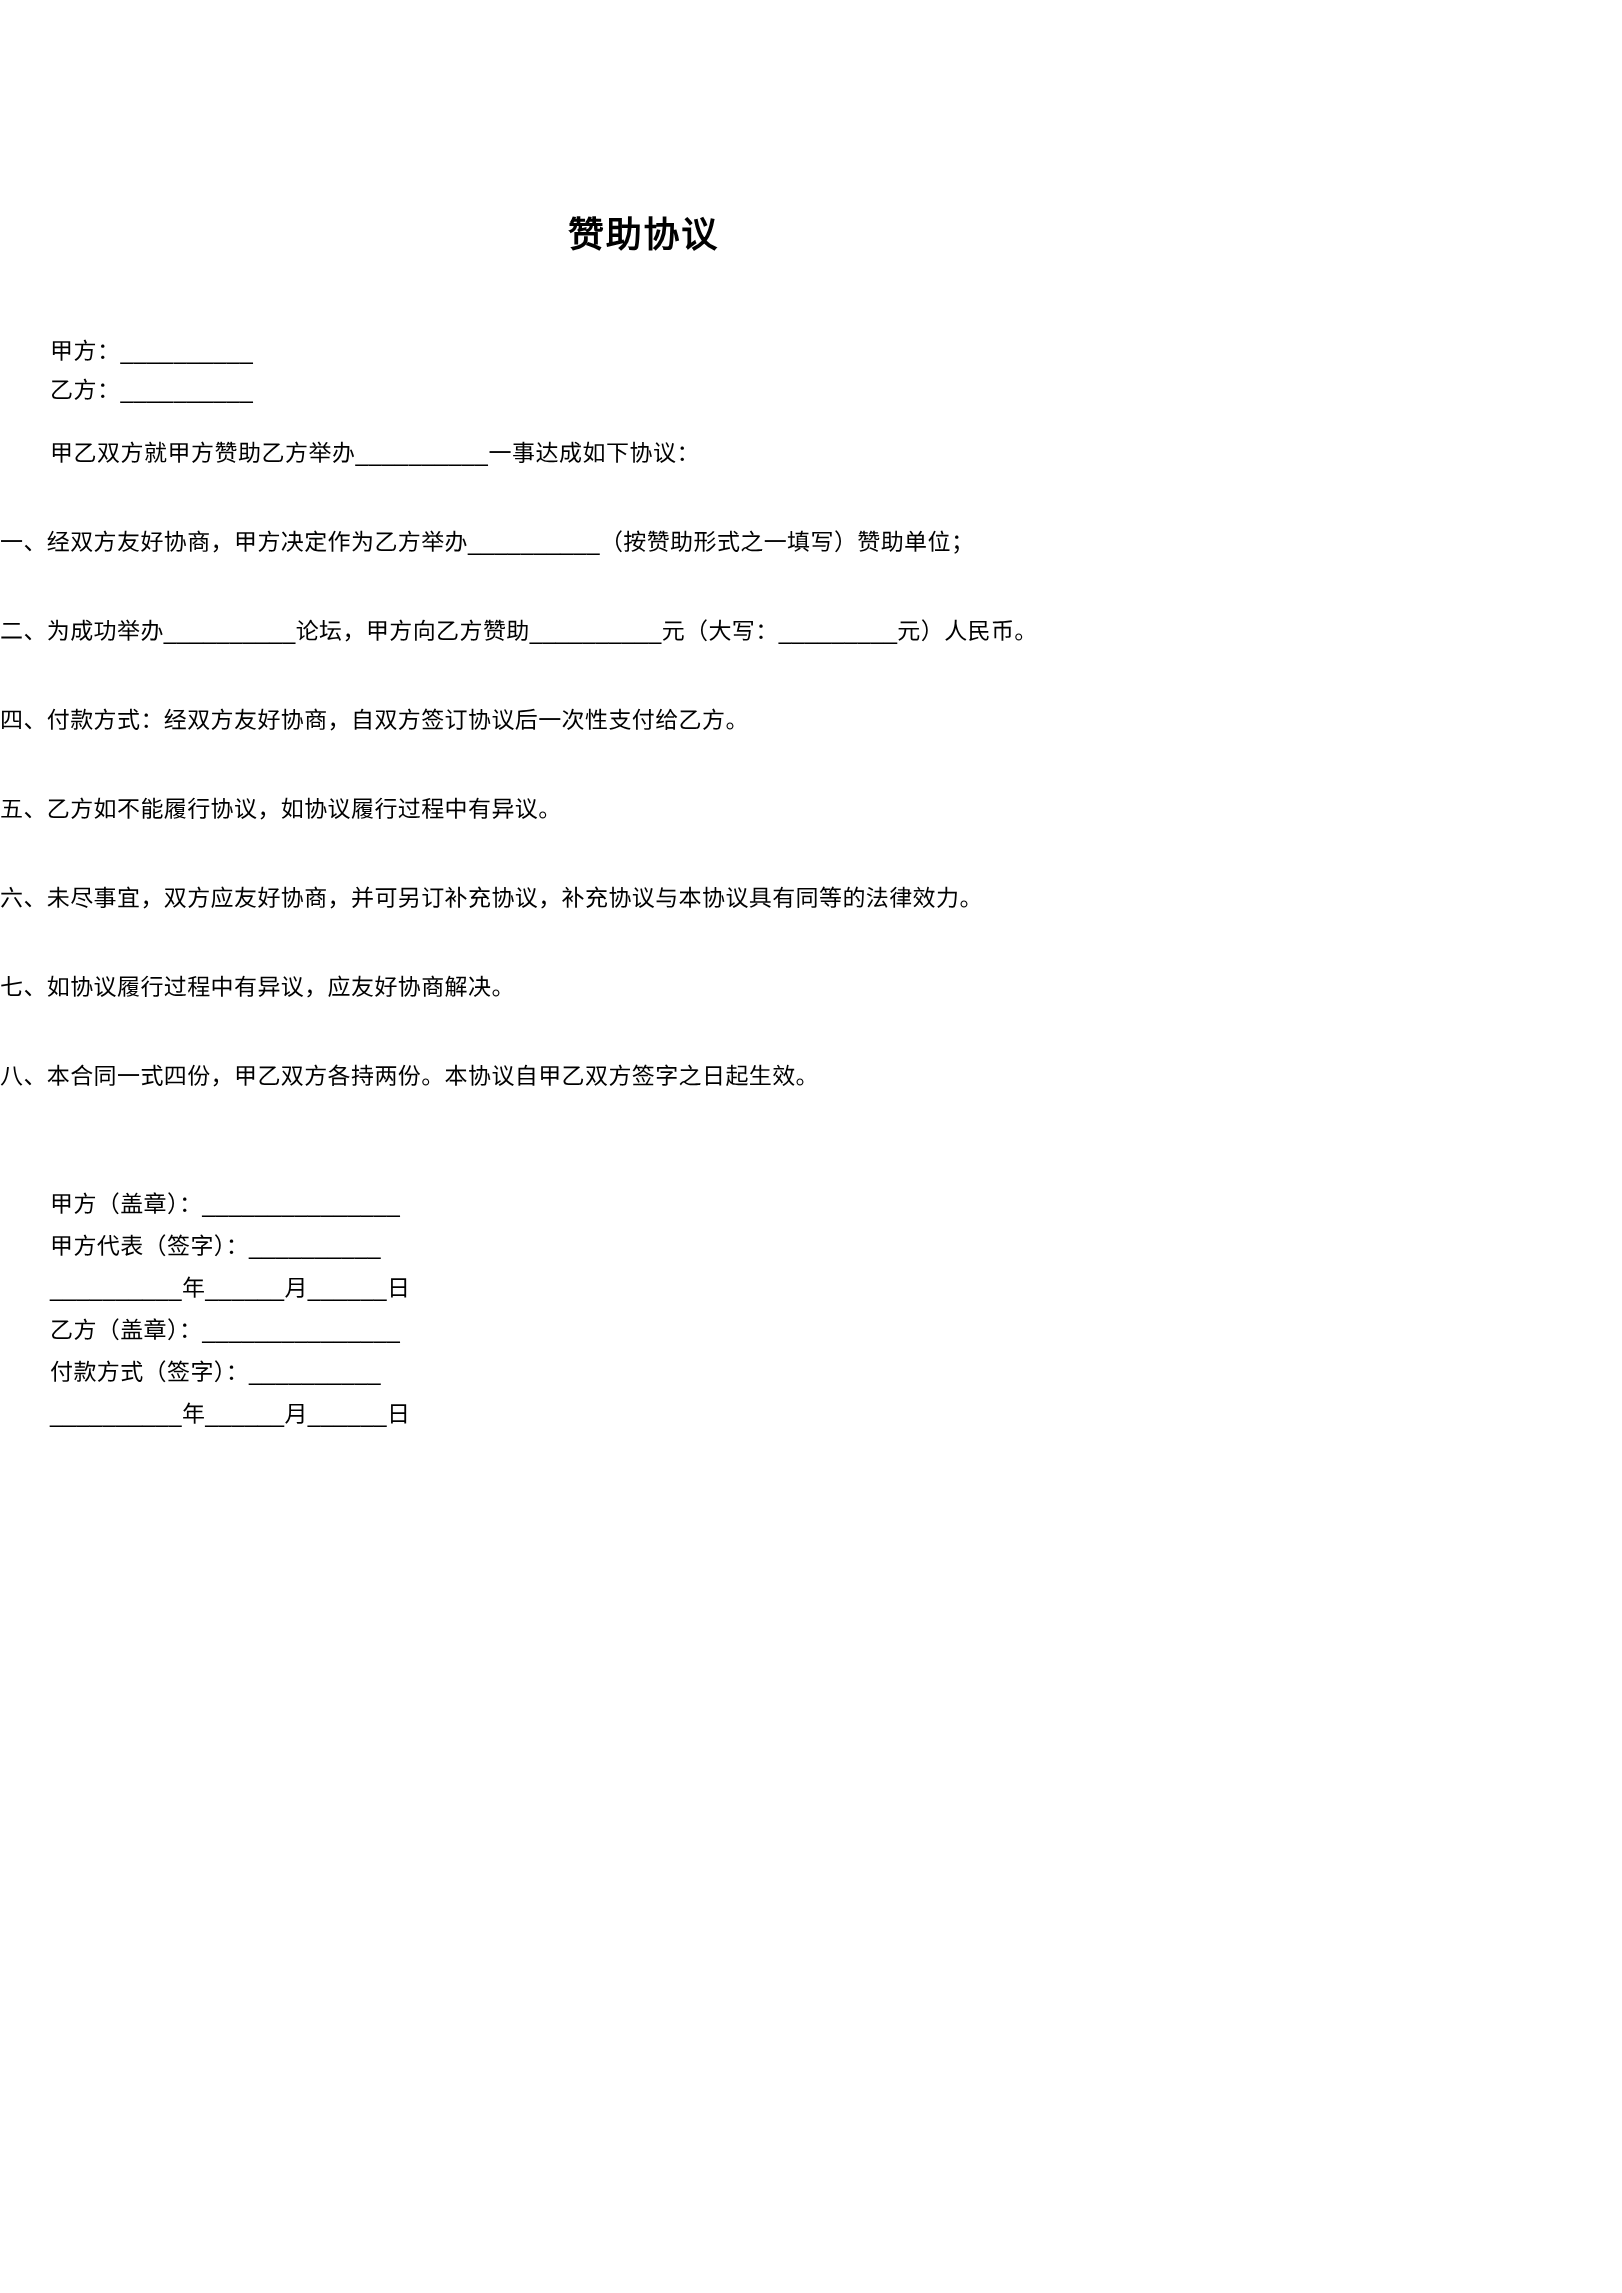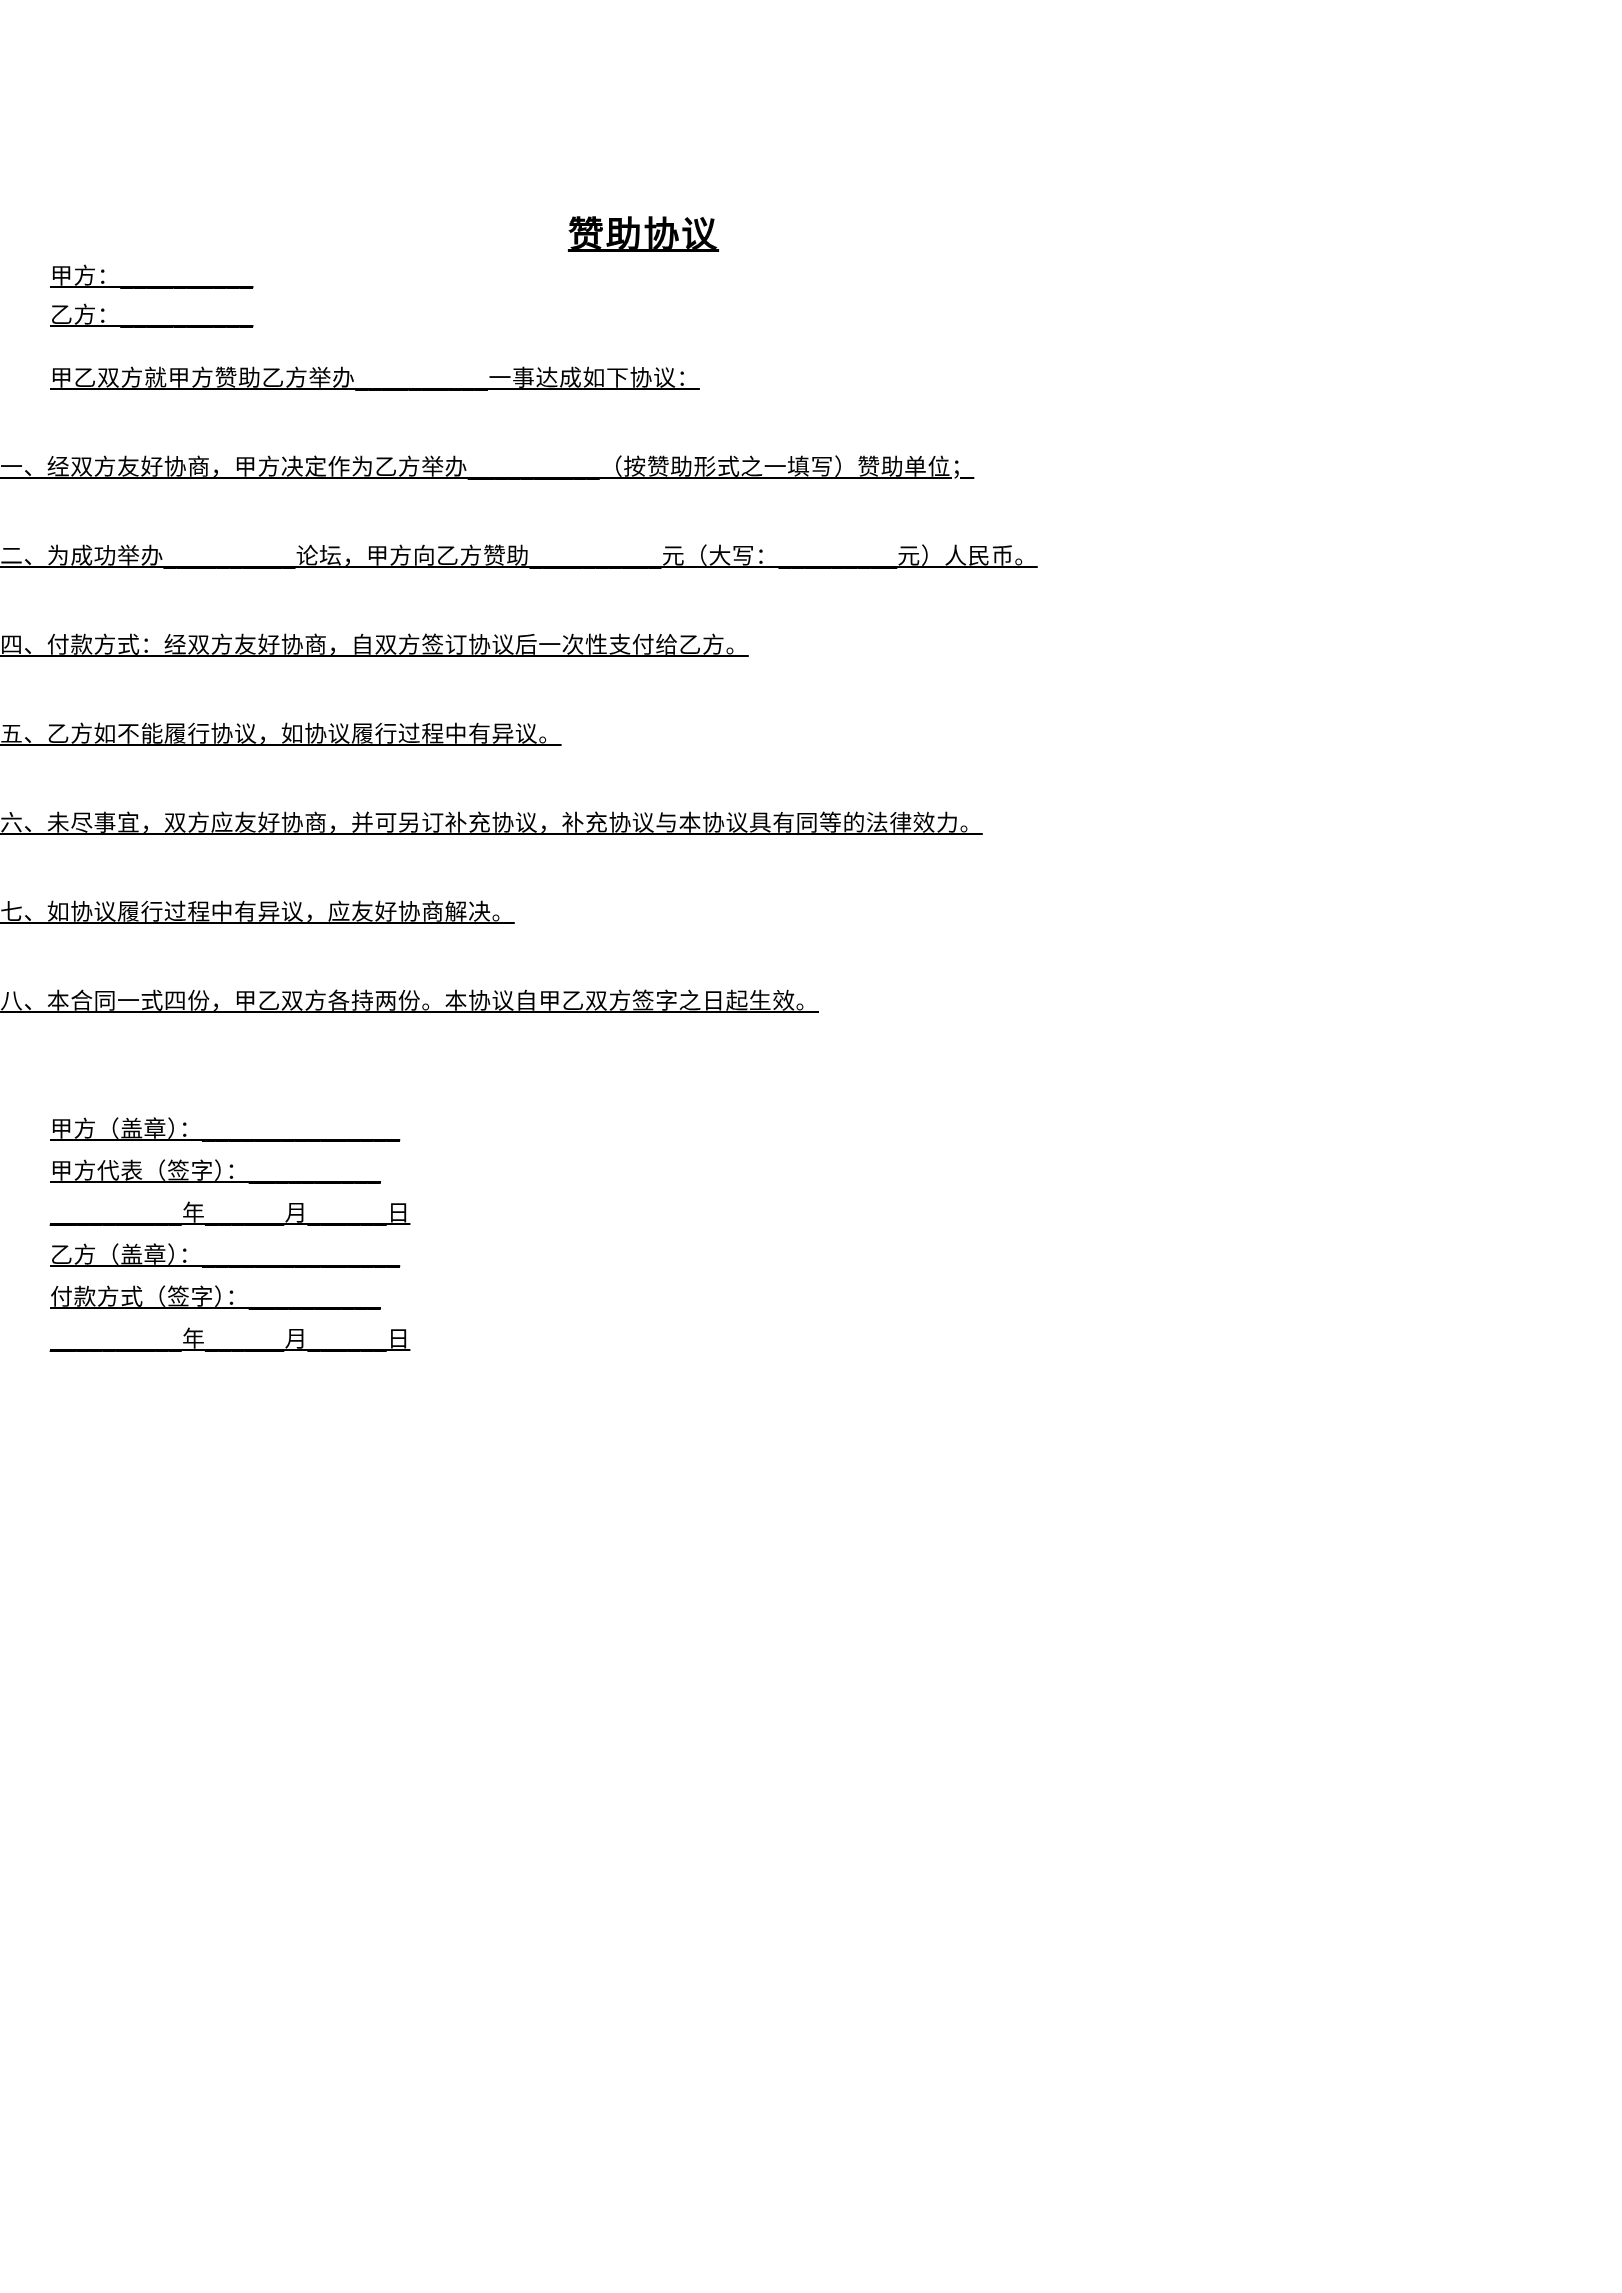--- a/index.html
+++ b/index.html
@@ -13,21 +13,20 @@
     font-family: "Liberation Serif", "DejaVu Serif", serif;
     color: #000000;
   }
   .page {
     position: relative;
     width: 1287px;
     min-height: 2294px;
     box-sizing: border-box;
     padding: 0;
     background: #ffffff;
-    text-decoration: underline;
   }
   .doc-title {
     text-align: center;
     font-size: 36px;
     font-weight: bold;
     letter-spacing: 1.8px;
     margin: 0;
     padding-top: 205px;
     font-family: "Liberation Sans", "DejaVu Sans", sans-serif;
   }
@@ -45,21 +44,21 @@
     letter-spacing: 0.5px;
     font-family: "Liberation Sans", "DejaVu Sans", sans-serif;
   }
   .para {
     font-size: 23px;
     line-height: 40px;
     letter-spacing: 0.4px;
     font-family: "Liberation Sans", "DejaVu Sans", sans-serif;
     text-align: justify;
   }
-  .sp-top-1 { }
+  .sp-top-1 { margin-top: 75px; }
   .sp-top-2 { margin-top: 24px; }
   .sp-item  { margin-top: 49px; }
   .sp-sign  { margin-top: 87px; }
   .sign-line {
     font-size: 23px;
     line-height: 42px;
     letter-spacing: 0.4px;
     font-family: "Liberation Sans", "DejaVu Sans", sans-serif;
   }
   .gap-md { }

